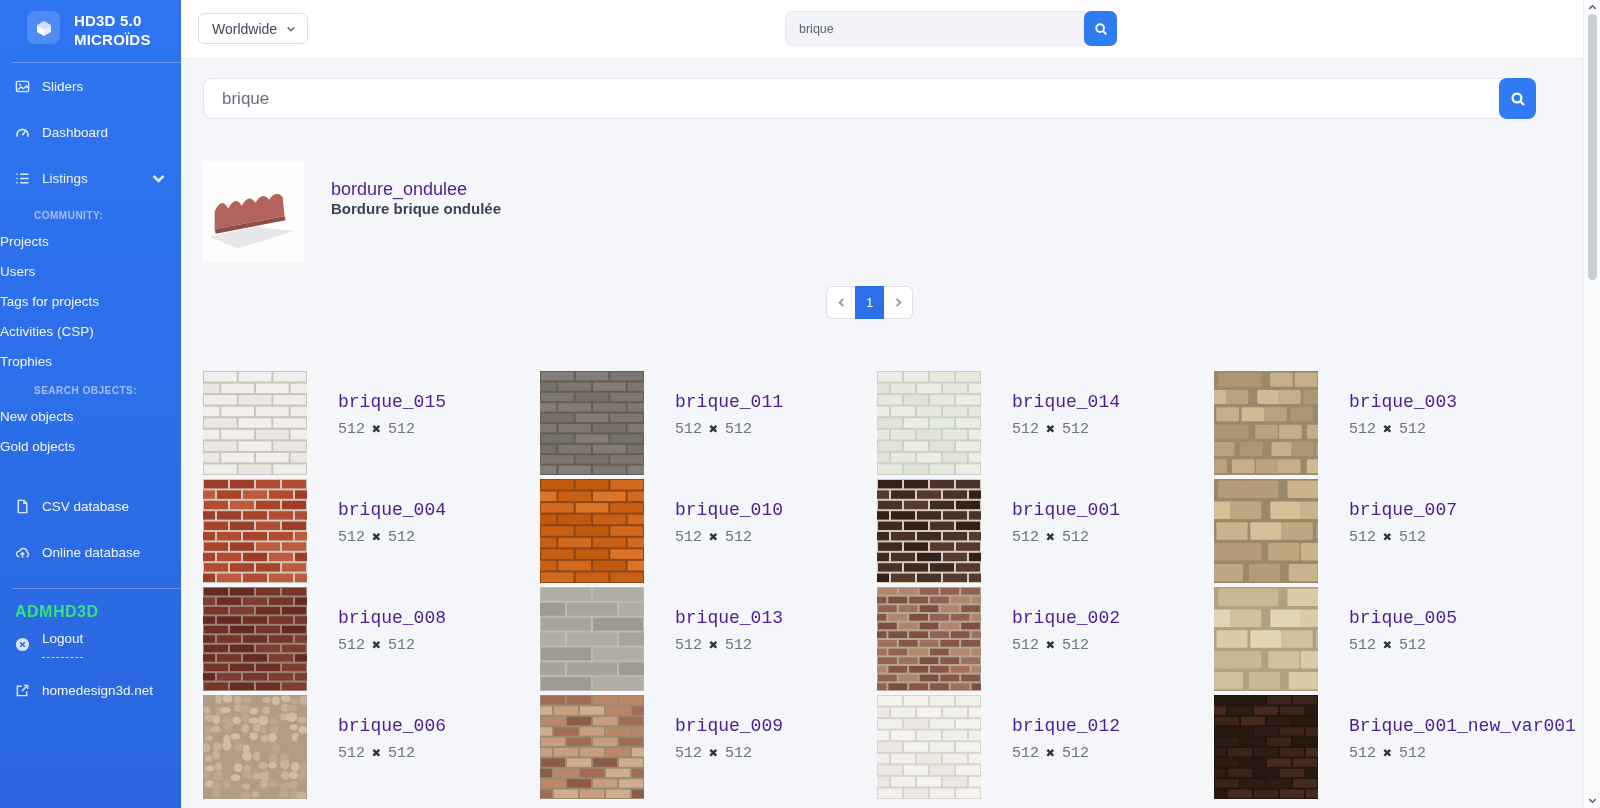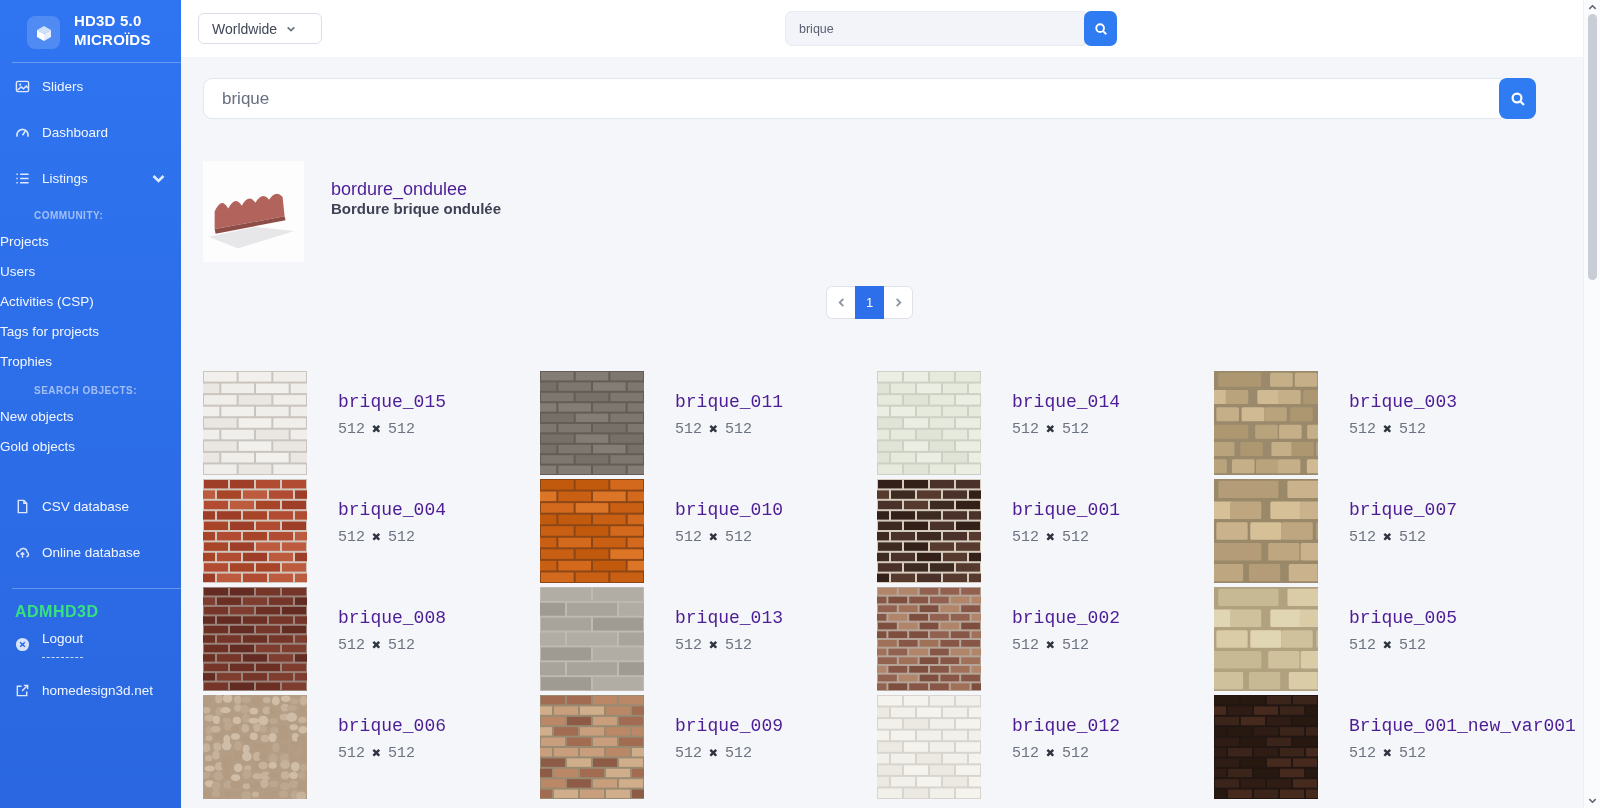--- a/index.html
+++ b/index.html
@@ -2,40 +2,40 @@
 <html><head>
 <meta charset="utf-8">
 <style>
   * { box-sizing: border-box; margin: 0; padding: 0; }
   body { font-family: "Liberation Sans", sans-serif; background: #fff; }
   #app { position: relative; width: 1600px; height: 808px; overflow: hidden; background: #f5f6fa; }
 
   
   .sidebar { position: absolute; left: 0; top: 0; width: 181px; height: 808px;
              background: linear-gradient(180deg, #2f74f1, #2a67e0); color: #f2f6ff; z-index: 5; }
-  .logo-row { display: flex; align-items: flex-end; gap: 14px; padding: 11px 0 0 27px; cursor: pointer; }
+  .logo-row { display: flex; align-items: flex-start; gap: 14px; padding: 11px 0 0 27px; cursor: pointer; }
   .logo-icon { width: 33px; height: 33px; border-radius: 8px; background: #4f8bf2; display: flex; align-items: center; justify-content: center; }
   .logo-text { font-weight: bold; font-size: 15px; line-height: 19px; color: #fff; letter-spacing: .2px; }
   .sb-divider { height: 1px; background: rgba(255,255,255,.28); margin: 13px 0 0 12px; }
   .nav-item { display: flex; align-items: center; gap: 12px; height: 46px; padding-left: 15px;
               font-size: 13.5px; cursor: pointer; }
   .nav-item svg { width: 15px; height: 15px; flex: none; opacity: .9; }
   .nav-item .chev { margin-left: auto; margin-right: 15px; opacity: .9; }
   .sub-header { font-size: 10px; font-weight: bold; letter-spacing: .5px; color: rgba(255,255,255,.55);
                 padding: 9px 0 5px 34px; }
   .sub-item { height: 30px; display: flex; align-items: center; font-size: 13.5px; cursor: pointer; }
   .db-block { margin-top: 22px; }
   .admin-header { font-size: 16px; font-weight: bold; letter-spacing: .5px; padding: 14px 0 0 15px; }
   .logout-label { border-bottom: 1px dashed rgba(255,255,255,.75); padding-bottom: 11px; }
 
   
   .topbar { position: absolute; left: 181px; top: 0; width: 1402px; height: 57px; background: #fff; }
   .region { position: absolute; left: 17px; top: 13px; height: 31px; border: 1px solid #d9dee8;
             border-radius: 6px; background: #fff; display: flex; align-items: center; gap: 9px;
-            padding: 0 25px 0 13px; font-size: 14px; color: #3f4758; cursor: pointer; }
+            padding: 0 11px 0 13px; font-size: 14px; color: #3f4758; cursor: pointer; }
   .top-search { position: absolute; left: 604px; top: 11px; display: flex; align-items: center; }
   .top-search input { width: 300px; height: 35px; border: 1px solid #e7eaf1; background: #f2f4f9;
                       border-radius: 7px 0 0 7px; padding: 0 13px; font-size: 12.5px; color: #5a6170; outline: none;
                       font-family: "Liberation Sans", sans-serif; }
   .btn-blue { border: 0; background: #2e7bf2; display: flex; align-items: center; justify-content: center; cursor: pointer; }
   .top-search .btn-blue { width: 33px; height: 35px; border-radius: 7px; margin-left: -1px; }
 
   
   .content { position: absolute; left: 203px; top: 78px; width: 1350px; }
   .bigsearch { display: flex; width: 1333px; }
@@ -120,24 +120,24 @@
     </div>
 
     <div class="sub-header">COMMUNITY:</div>
     <div class="sub-item">
         <span>Projects</span>
       </div>
     <div class="sub-item">
         <span>Users</span>
       </div>
     <div class="sub-item">
+        <span>Tags for projects</span>
+      </div>
+    <div class="sub-item">
         <span>Activities (CSP)</span>
-      </div>
-    <div class="sub-item">
-        <span>Tags for projects</span>
       </div>
     <div class="sub-item">
         <span>Trophies</span>
       </div>
 
     <div class="sub-header">SEARCH OBJECTS:</div>
     <div class="sub-item">
         <span>New objects</span>
       </div>
     <div class="sub-item">

